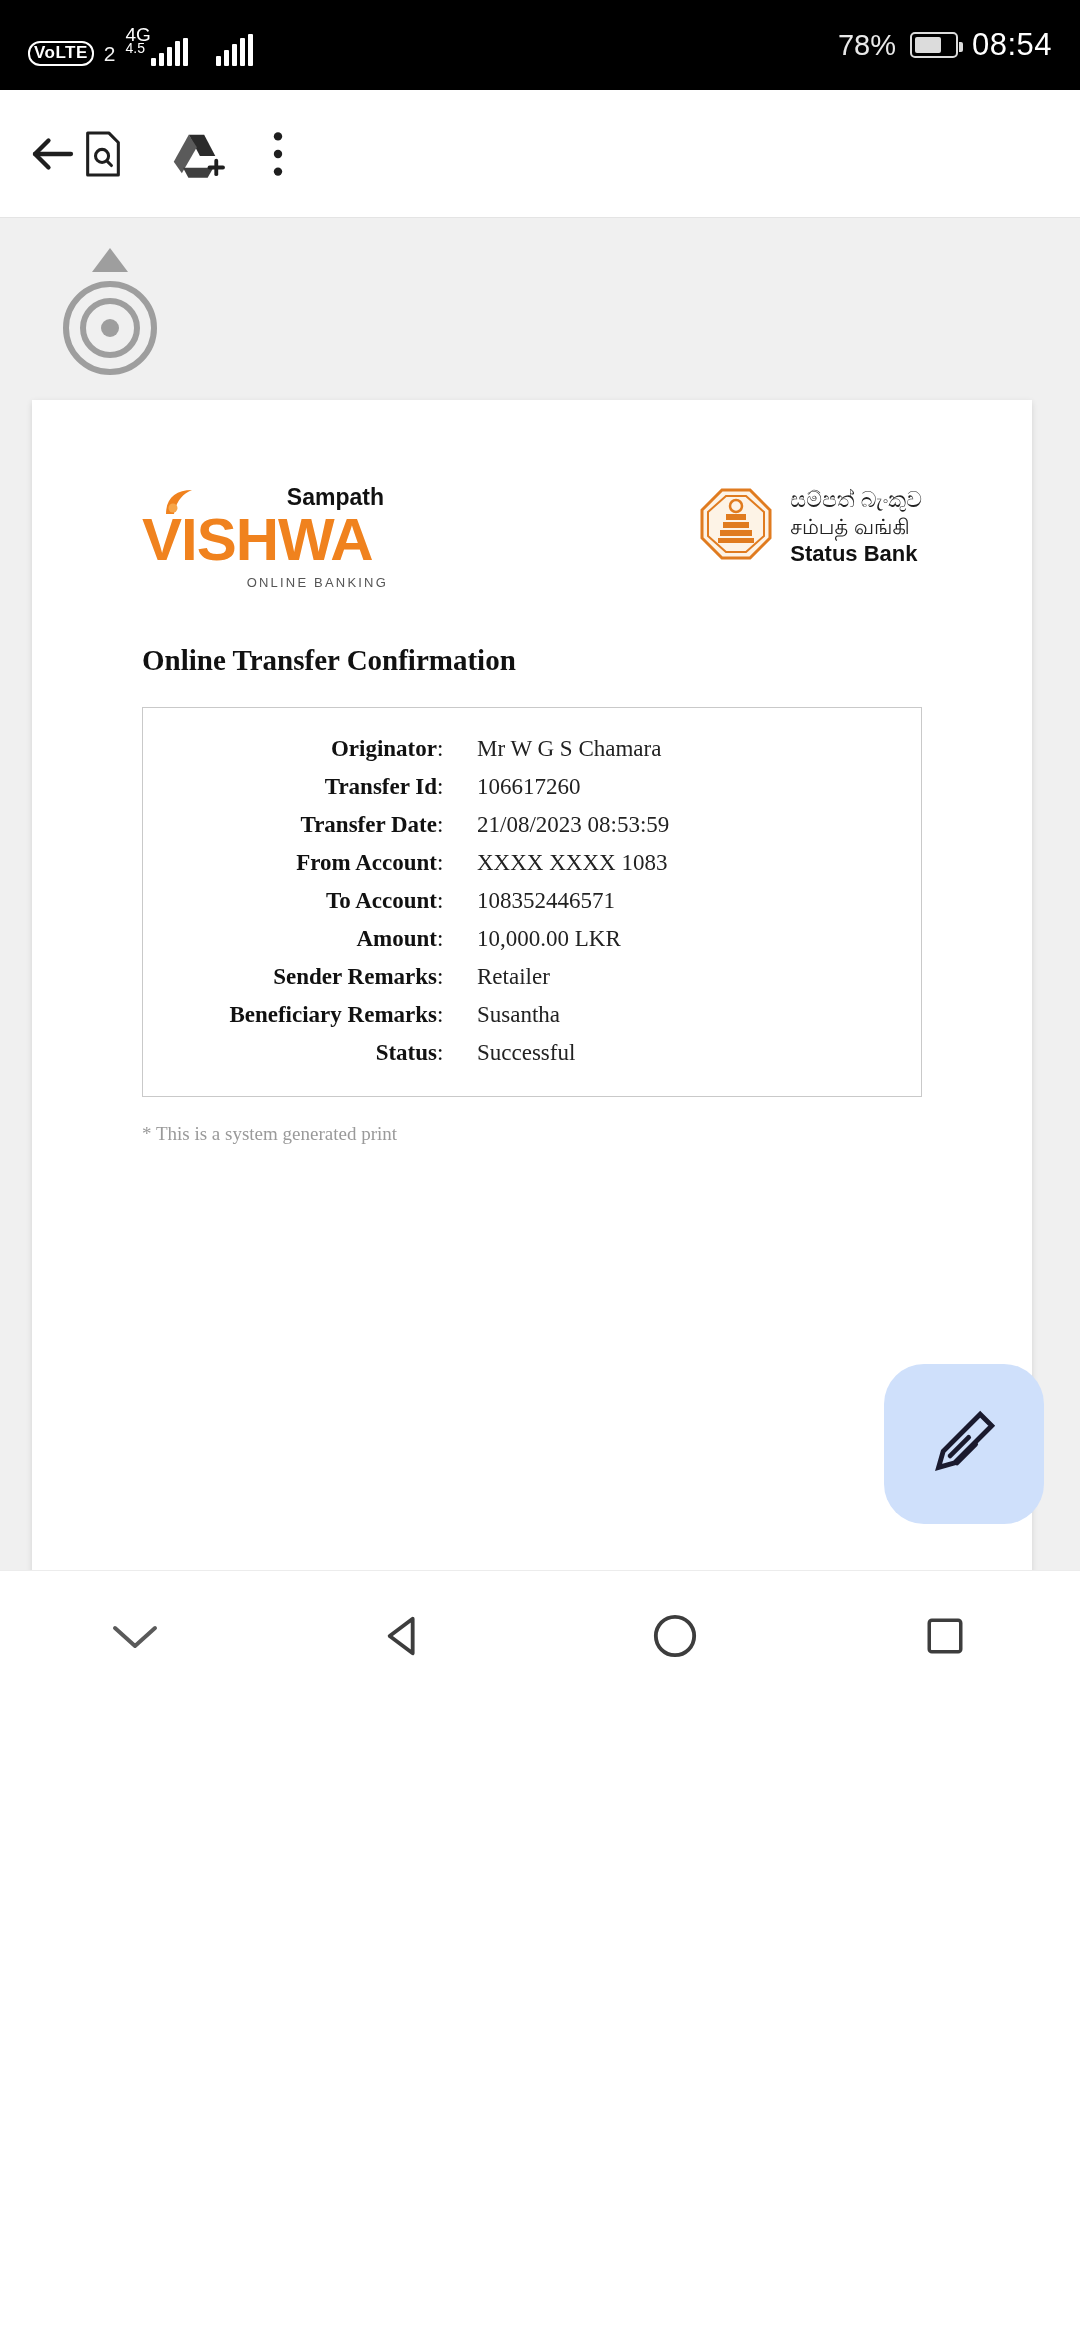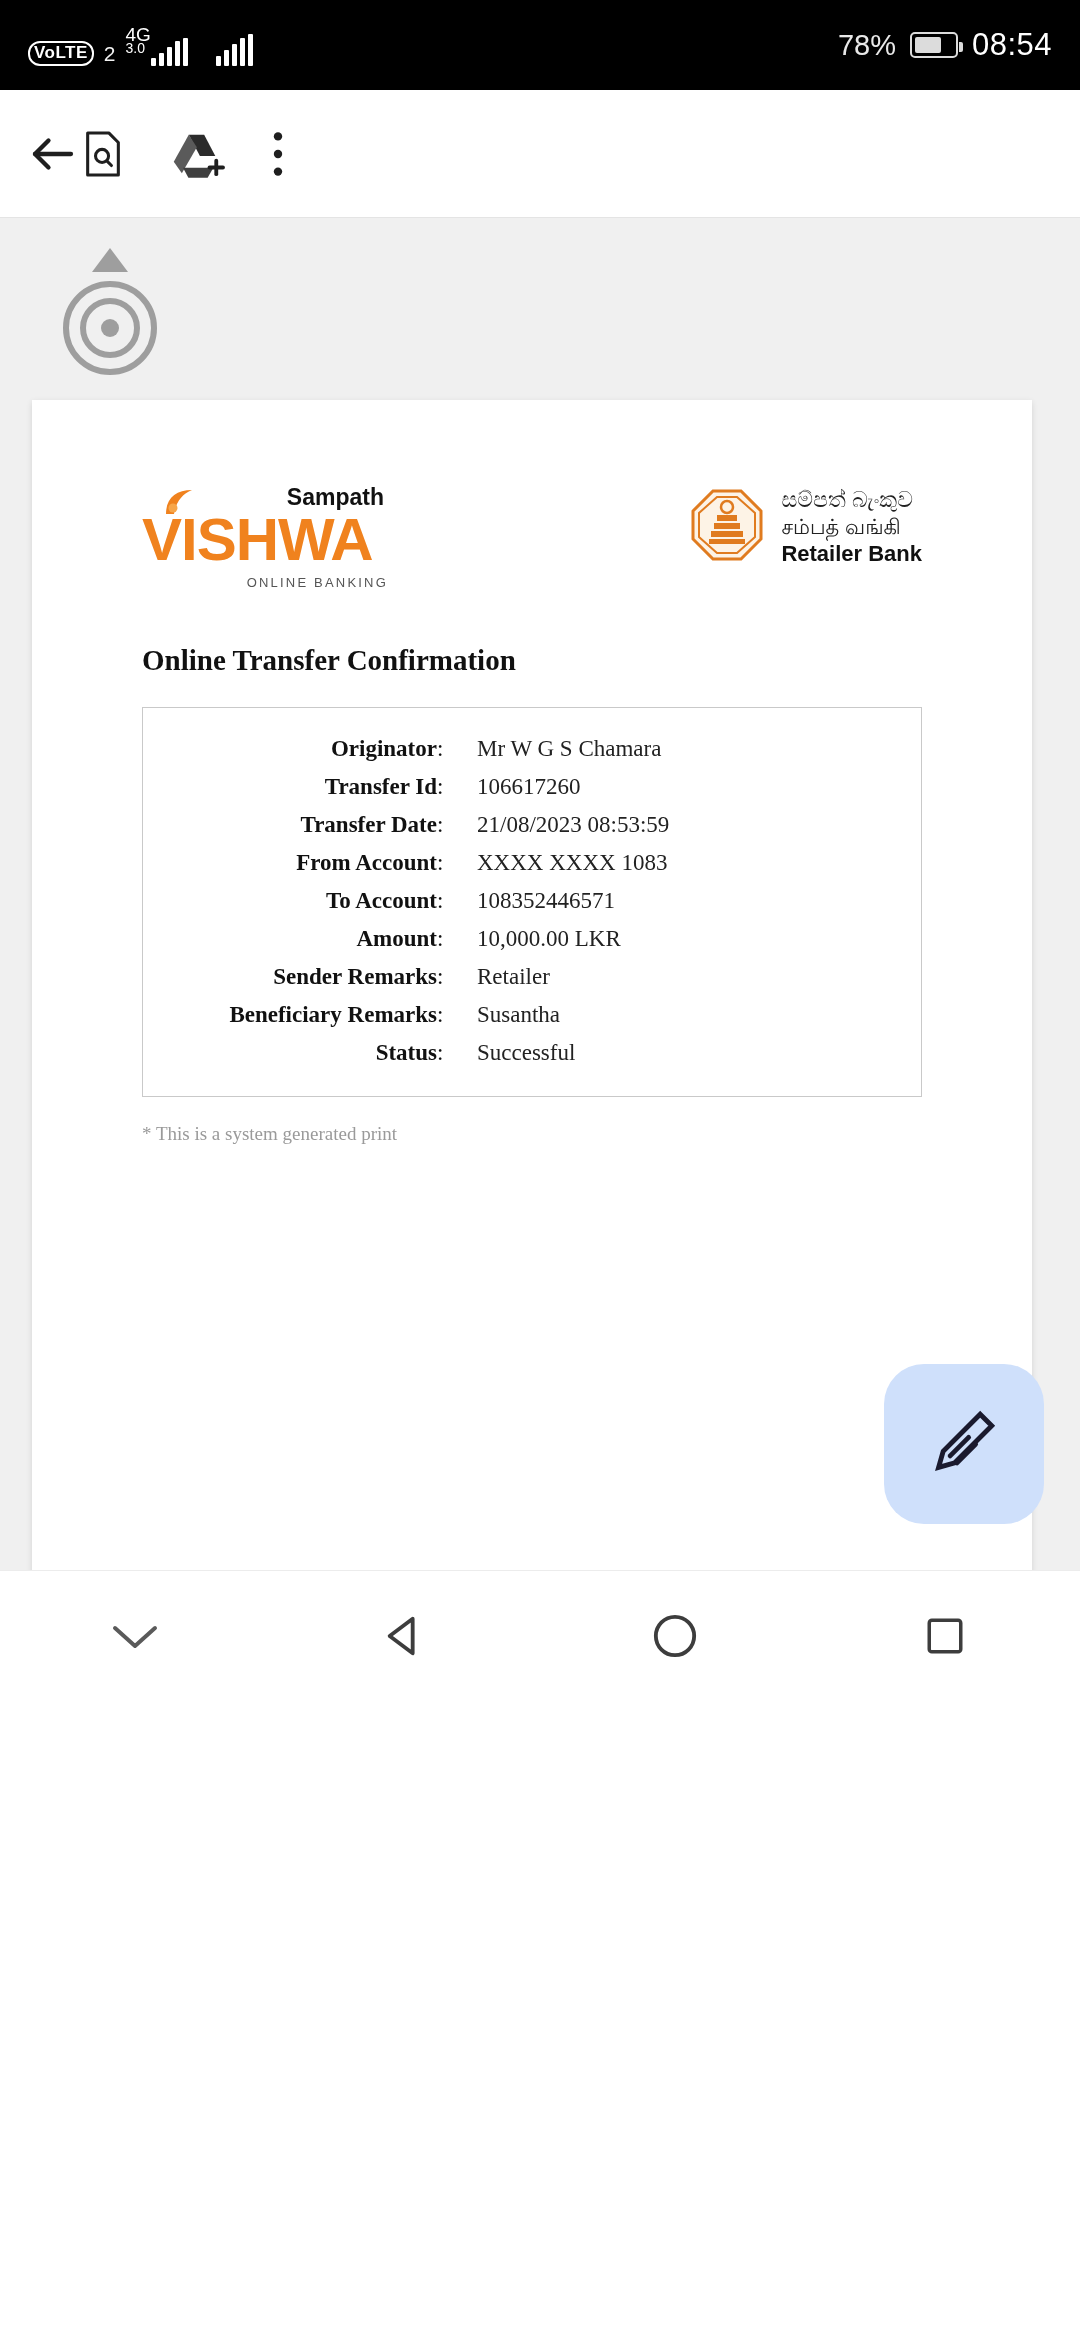--- a/index.html
+++ b/index.html
@@ -118,21 +118,21 @@
     font-family: "Liberation Sans", sans-serif;
   }
   .vishwa .sub {
     position: absolute; right: 4px; bottom: -20px;
     font-size: 13px; letter-spacing: 2.2px; color: #555;
   }
   .vishwa .swirl {
     position: absolute; left: 20px; top: 2px;
     width: 34px; height: 30px;
   }
-  .bank-block { display: flex; align-items: flex-end; gap: 16px; }
+  .bank-block { display: flex; align-items: flex-start; gap: 16px; }
   .bank-text { line-height: 1.25; }
   .bank-text div:nth-child(1) { font-size: 22px; color: #222; }
   .bank-text div:nth-child(2) { font-size: 21px; color: #222; }
   .bank-text div:nth-child(3) { font-size: 22px; font-weight: bold; color: #111; }
 
   .doc-title {
     font-family: "Liberation Serif", serif;
     font-weight: bold;
     font-size: 29px;
     color: #111;
@@ -180,21 +180,21 @@
 </style>
 </head>
 <body>
 
 <div class="statusbar">
   <div class="sb-left">
     <span class="volte-box">VoLTE</span>
     <span class="sim-num">2</span>
     <span class="net-group">
       <span class="g4-label">4G</span>
-      <span class="g4-sub">3.0</span>
+      <span class="g4-sub">4.5</span>
       <span class="bars">
           <i></i>
           <i></i>
           <i></i>
           <i></i>
           <i></i>
         </span>
     </span>
     <span class="bars second" style="margin-left:18px;">
         <i></i>
@@ -285,21 +285,21 @@
               <rect x="22" y="44" width="32" height="6" fill="#e07b1f"></rect>
               <rect x="25" y="36" width="26" height="6" fill="#e07b1f"></rect>
               <rect x="28" y="28" width="20" height="6" fill="#e07b1f"></rect>
               <circle cx="38" cy="20" r="6" fill="none" stroke="#e07b1f" stroke-width="2.5"></circle>
               <rect x="20" y="52" width="36" height="5" fill="#e07b1f"></rect>
             </svg>
           </span>
           <div class="bank-text">
             <div>සම්පත් බැංකුව</div>
             <div>சம்பத் வங்கி</div>
-            <div>Retailer Bank</div>
+            <div>Status Bank</div>
           </div>
         </div>
       </div>
 
       <div class="doc-title">Online Transfer Confirmation</div>
 
       <div class="detail-box">
         <table class="details">
           <tbody>
               <tr>

